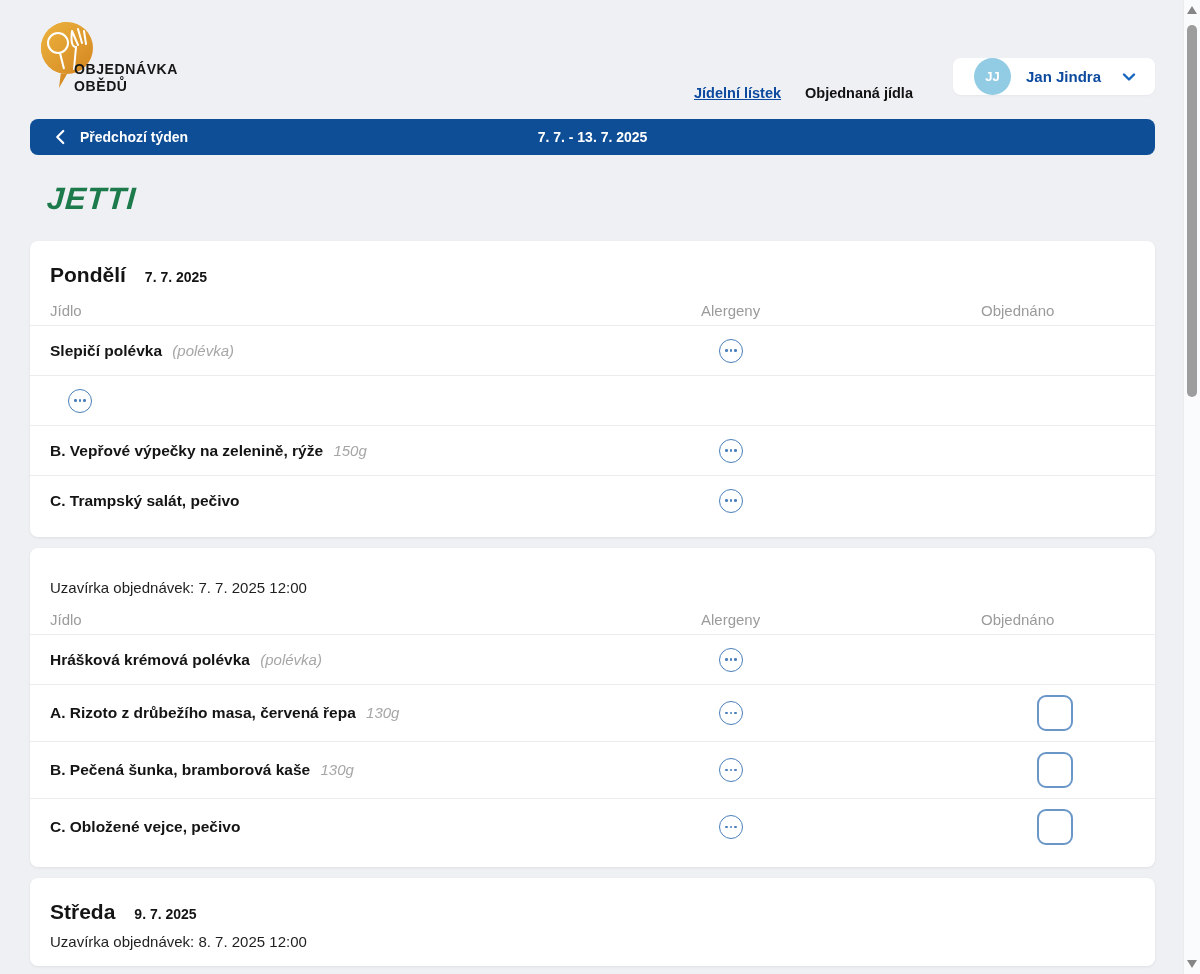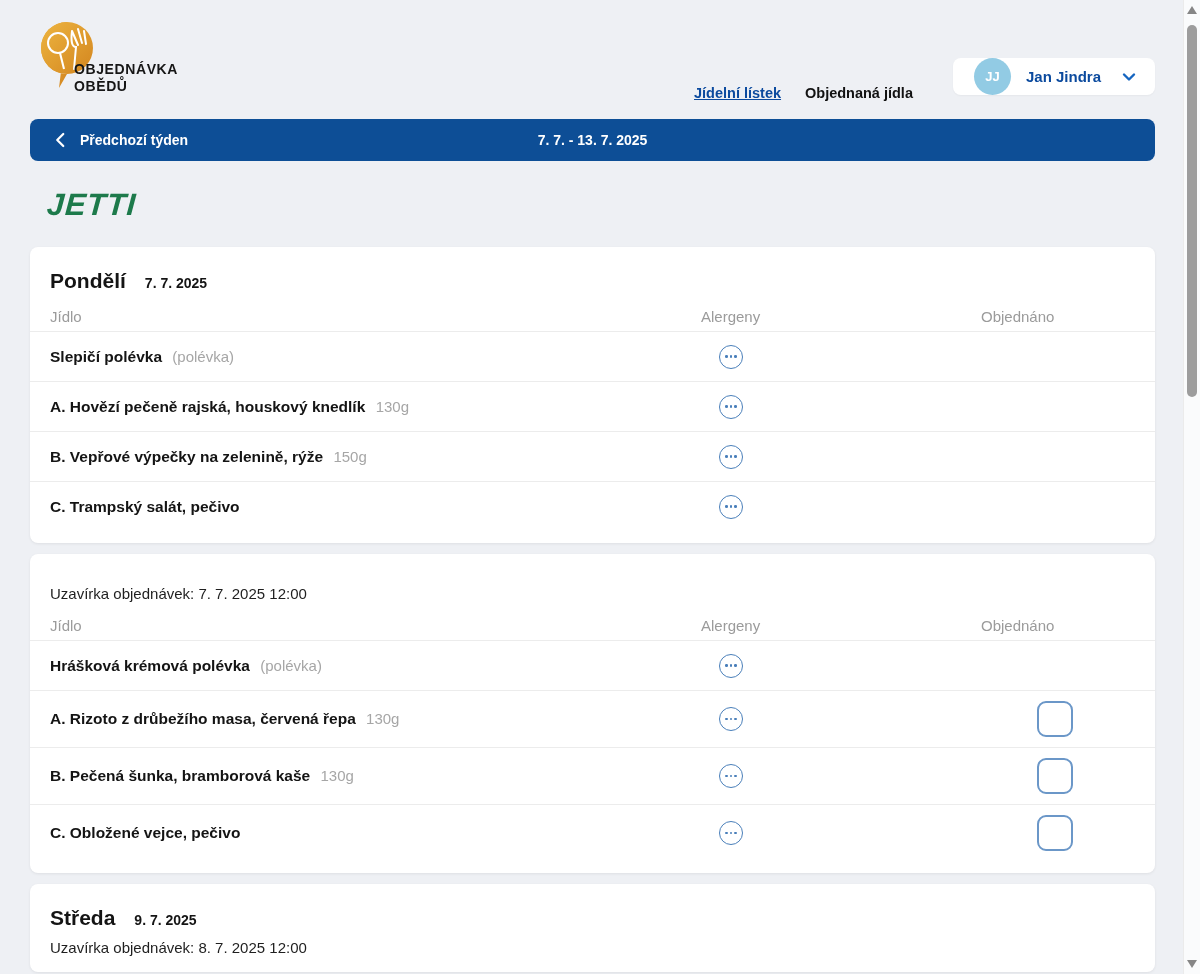--- a/index.html
+++ b/index.html
@@ -42,21 +42,21 @@
   }
   .avatar{
     width:37px;height:37px;border-radius:50%;background:var(--avatar-blue);
     color:#fff;font-weight:bold;font-size:13px;display:flex;align-items:center;justify-content:center;
   }
   .user-name{color:var(--link-blue);font-weight:bold;font-size:15px;margin:0 20px 0 15px;}
   .chev{width:16px;height:16px;display:block;}
 
   
   .week-bar{
-    position:relative;height:42px;background:var(--primary-blue);border-radius:8px;
+    position:relative;height:36px;background:var(--primary-blue);border-radius:8px;
     display:flex;align-items:center;justify-content:space-between;
     color:#fff;font-weight:bold;font-size:14px;
   }
   .week-nav{
     display:flex;align-items:center;gap:10px;background:none;border:none;color:#fff;
     font:inherit;font-weight:bold;cursor:pointer;padding:0 22px;height:100%;
   }
   .week-range{position:absolute;left:50%;transform:translateX(-50%);}
 
   
@@ -78,21 +78,21 @@
   .deadline{font-size:15px;color:#1f1f1f;margin-top:9px;}
 
   .header-row,.meal-row{display:flex;align-items:center;padding:0 20px;}
   .header-row{min-height:34px;color:#9b9b9b;font-size:15px;padding-top:4px;}
   .meal-row{min-height:50px;border-top:1px solid #ececec;font-size:15.5px;}
   .meal-row.has-checkbox{min-height:57px;}
   .col-meal{flex:1 1 auto;min-width:0;}
   .col-allergens{width:280px;flex:0 0 auto;display:flex;align-items:center;}
   .col-ordered{width:154px;flex:0 0 auto;display:flex;align-items:center;}
   .meal-name{font-weight:bold;color:#141414;}
-  .meal-note{color:#a6a6a6;margin-left:6px;font-size:15px;text-align:right;}
+  .meal-note{font-style:italic;color:#a6a6a6;margin-left:6px;font-size:15px;text-align:right;}
 
   .allergen-btn{
     margin-left:18px;width:24px;height:24px;border-radius:50%;
     border:1.5px solid #4a7fba;background:#fff;cursor:pointer;
     display:flex;align-items:center;justify-content:center;gap:2px;
   }
   .allergen-btn .dot{width:2.5px;height:2.5px;border-radius:50%;background:#4a7fba;display:block;}
 
   .checkbox{
     margin-left:56px;width:36px;height:36px;border-radius:9px;
@@ -201,24 +201,20 @@
                   <span class="dot"></span>
                   <span class="dot"></span>
       </button>
     </div>
     <div class="col-ordered">
       
     </div>
   </div>
 
   <div class="meal-row">
-    <div class="col-meal">
-      <span class="meal-name">A. Hovězí pečeně rajská, houskový knedlík</span>
-      <span class="meal-note">130g</span>
-    </div>
     <div class="col-allergens">
       <button class="allergen-btn" type="button">
         <span class="dot"></span>
                   <span class="dot"></span>
                   <span class="dot"></span>
       </button>
     </div>
     <div class="col-ordered">
       
     </div>

